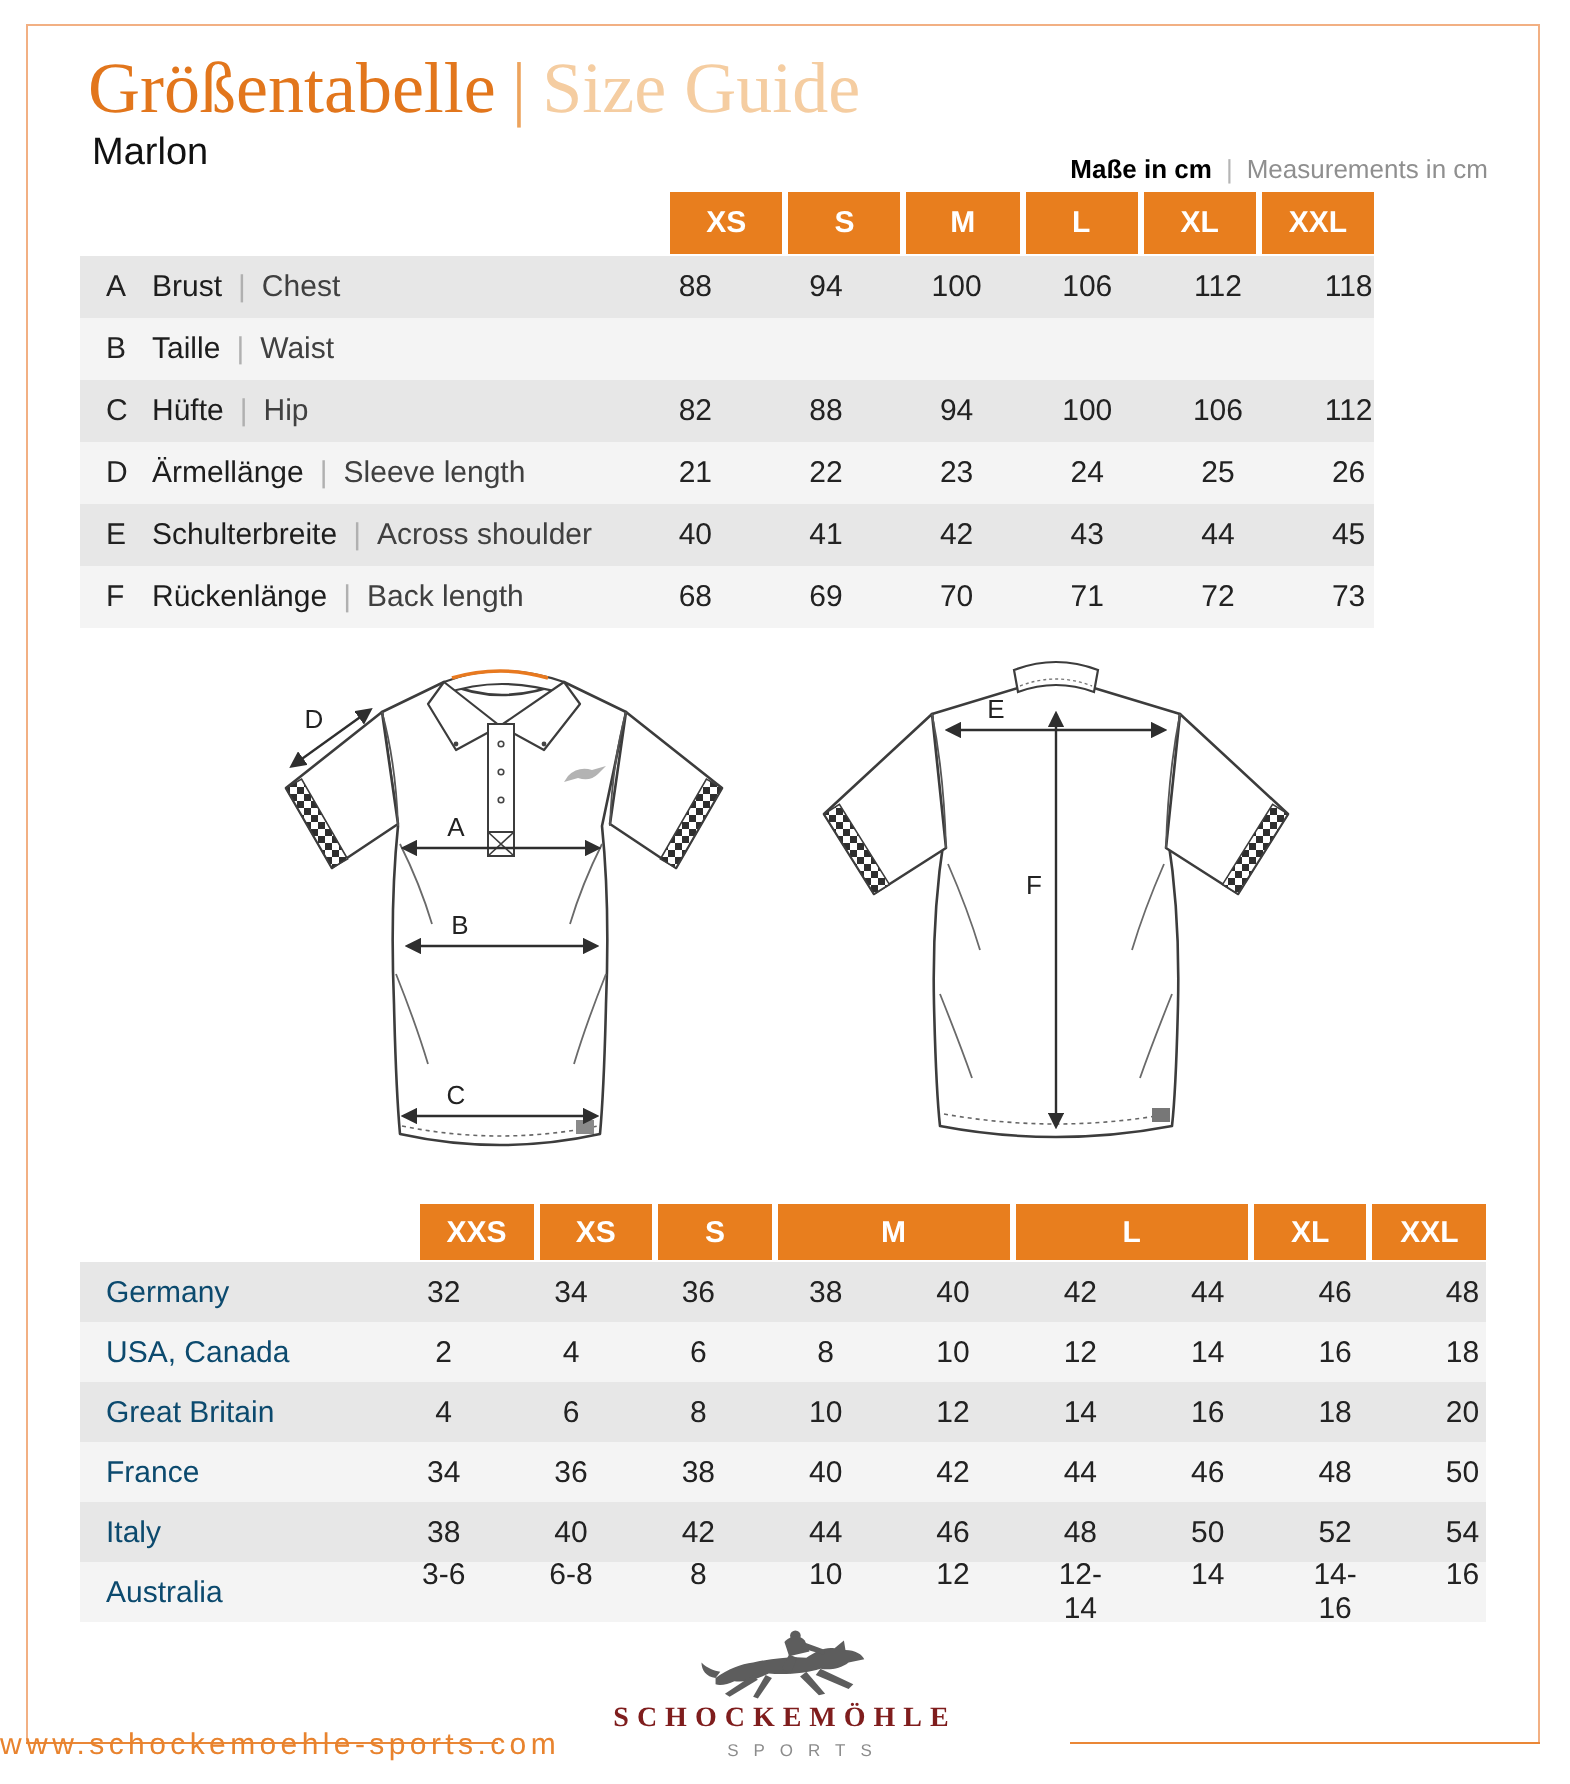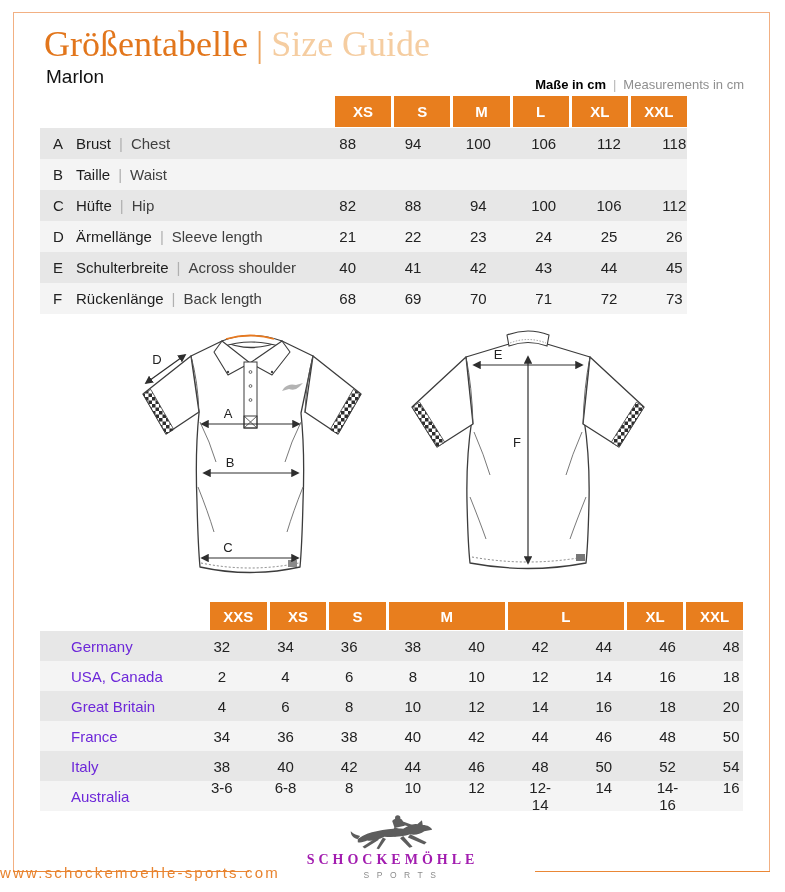--- a/index.html
+++ b/index.html
@@ -37,25 +37,25 @@
   .val{flex:1;text-align:center;color:#222;}
   
   .front-diagram{position:absolute;left:138px;top:327px;}
   .back-diagram{position:absolute;left:404px;top:327px;}
   
   .table2{position:absolute;left:40px;top:602px;width:703px;font-size:15px;}
   .t2-header{display:flex;gap:3px;margin-left:170px;height:28px;margin-bottom:1px;}
   .sp1{flex:1;}
   .sp2{flex:2.05;}
   .t2-row{display:flex;height:30px;align-items:center;}
-  .t2-label{width:170px;box-sizing:border-box;padding-left:31px;color:#6d28d9;}
+  .t2-label{width:170px;box-sizing:border-box;padding-left:13px;color:#0c4a6e;}
   
   .logo{position:absolute;left:0;right:0;top:814px;text-align:center;line-height:1;}
   .logo svg{display:block;margin:0 auto;}
-  .brand{color:#a21caf;font-family:"Liberation Serif", serif;font-weight:bold;font-size:14px;letter-spacing:4px;margin-top:3px;}
+  .brand{color:#7f1d1d;font-family:"Liberation Serif", serif;font-weight:bold;font-size:14px;letter-spacing:4px;margin-top:3px;}
   .brand-sub{color:#8c8c8c;font-size:8.5px;letter-spacing:7.5px;margin-top:4px;padding-left:22px;}
   .footer-url{position:absolute;left:0;right:0;top:864px;text-align:left;color:#e8832e;font-size:15px;letter-spacing:2.2px;}
   .bline{position:absolute;top:871px;height:1px;background:#ea8736;}
   .bline.left{left:13px;width:236px;}
   .bline.right{left:535px;width:235px;}
   svg text{font-family:"Liberation Sans", sans-serif;}
 </style>
 </head>
 <body>
 

